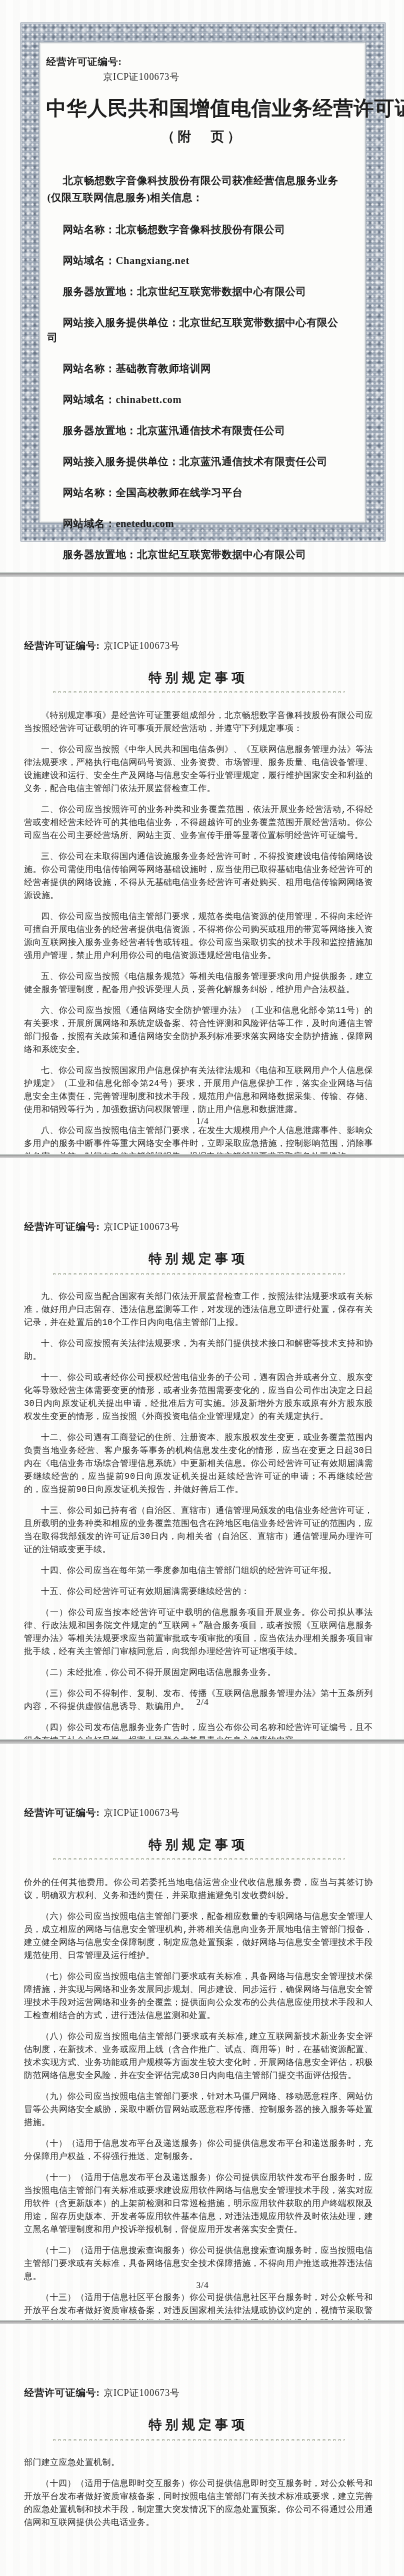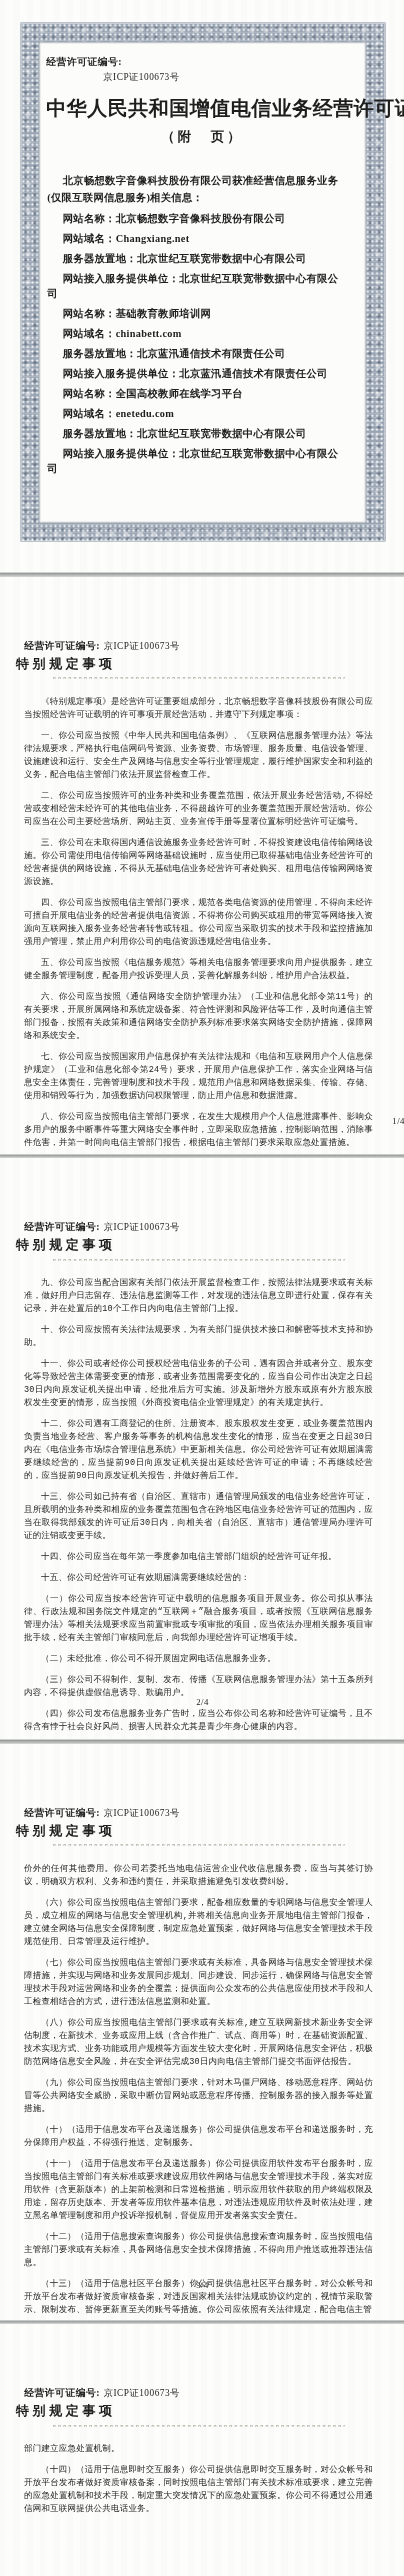--- a/index.html
+++ b/index.html
@@ -38,45 +38,45 @@
     background:#fcfcfa;
     box-shadow:inset 0 0 0 0.5px rgba(95,106,122,0.6), inset 0 0 0 2.1px rgba(150,160,175,0.15);
     padding:14px 7.2px 5.2px 7.2px;
   }
   .cover-no-label{font-size:9.8px;font-weight:bold;letter-spacing:0.5px;}
   .cover-no-value{font-size:9.3px;margin:2.1px 0 0 57px;letter-spacing:0.5px;}
   .cover-title{font-size:20px;font-weight:bold;text-align:center;margin-top:11.3px;letter-spacing:0.5px;white-space:nowrap;}
   .cover-subtitle{font-size:13.4px;font-weight:bold;text-align:center;margin-top:6.2px;letter-spacing:3.1px;}
   .cover-body{width:292px;margin:26px 0 0 1px;}
   .cover-intro{font-size:10.3px;font-weight:bold;line-height:17px;text-indent:1.5em;letter-spacing:0.3px;}
-  .entry{font-size:10.3px;font-weight:bold;line-height:15px;text-indent:1.5em;margin-top:5px;letter-spacing:0.3px;}
+  .entry{font-size:10.3px;font-weight:bold;line-height:15px;text-indent:1.5em;margin-top:16px;letter-spacing:0.3px;}
 
   
   .ppage{box-sizing:border-box;padding:63px 24px 0 16px;}
   .phead{font-size:9.8px;padding-left:8.2px;}
   .phead .lab{font-weight:bold;letter-spacing:0.5px;}
   .phead .num{font-size:9.3px;margin-left:3.6px;letter-spacing:0.5px;}
-  .ptitle{font-size:13px;font-weight:bold;letter-spacing:3.6px;margin-top:2px;}
+  .ptitle{font-size:13px;font-weight:bold;text-align:center;letter-spacing:3.6px;margin-top:16px;}
   .zigzag{
     width:292px;height:4.1px;margin:4.6px auto 14.4px auto;opacity:.85;
     background:
       linear-gradient(135deg,#b4baab 1.5px,transparent 0) 0 0,
       linear-gradient(-135deg,#b4baab 1.5px,transparent 0) 2.6px 0;
     background-size:5.2px 4.1px;background-repeat:repeat-x;
   }
   .para{
     margin:8px;font-size:8.5px;line-height:13px;letter-spacing:0.2px;
     text-align:justify;text-indent:2em;color:#1c1c1c;font-family:Liberation Mono, monospace;
   }
   .para.cont{text-indent:0;}
   .pnum{
     position:absolute;left:0;right:0;text-align:center;
     font-size:8.8px;letter-spacing:0.5px;color:#222;
   }
-  #sheet2{height:577px;} #sheet2 .pnum{bottom:28px;text-align:right;}
+  #sheet2{height:577px;} #sheet2 .pnum{bottom:28px;}
   #sheet3{height:581px;} #sheet3 .pnum{bottom:32px;}
   #sheet4{height:576px;} #sheet4 .pnum{bottom:30px;}
   #sheet5{height:550px;}
 </style>
 </head>
 <body>
 
 <div class="canvas">
 
   <div class="sheet" id="sheet1">

